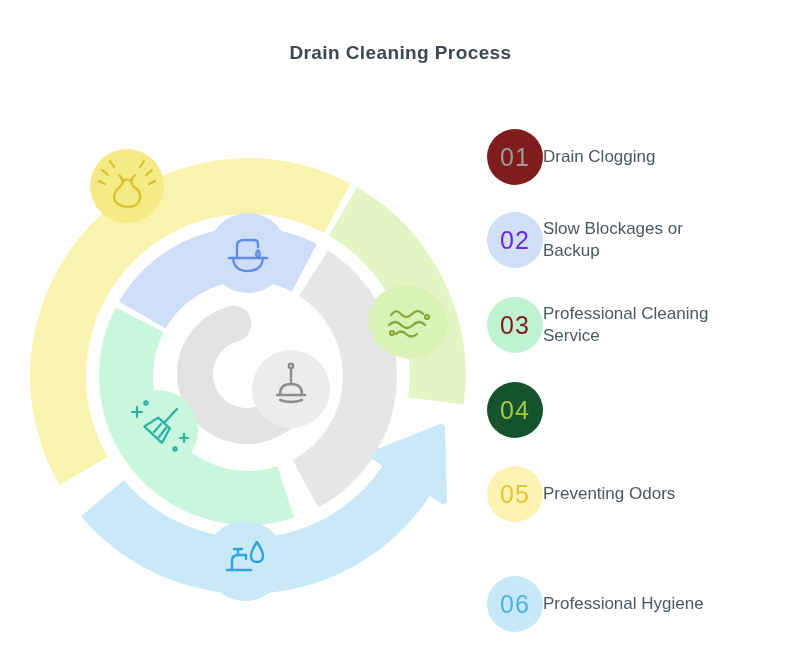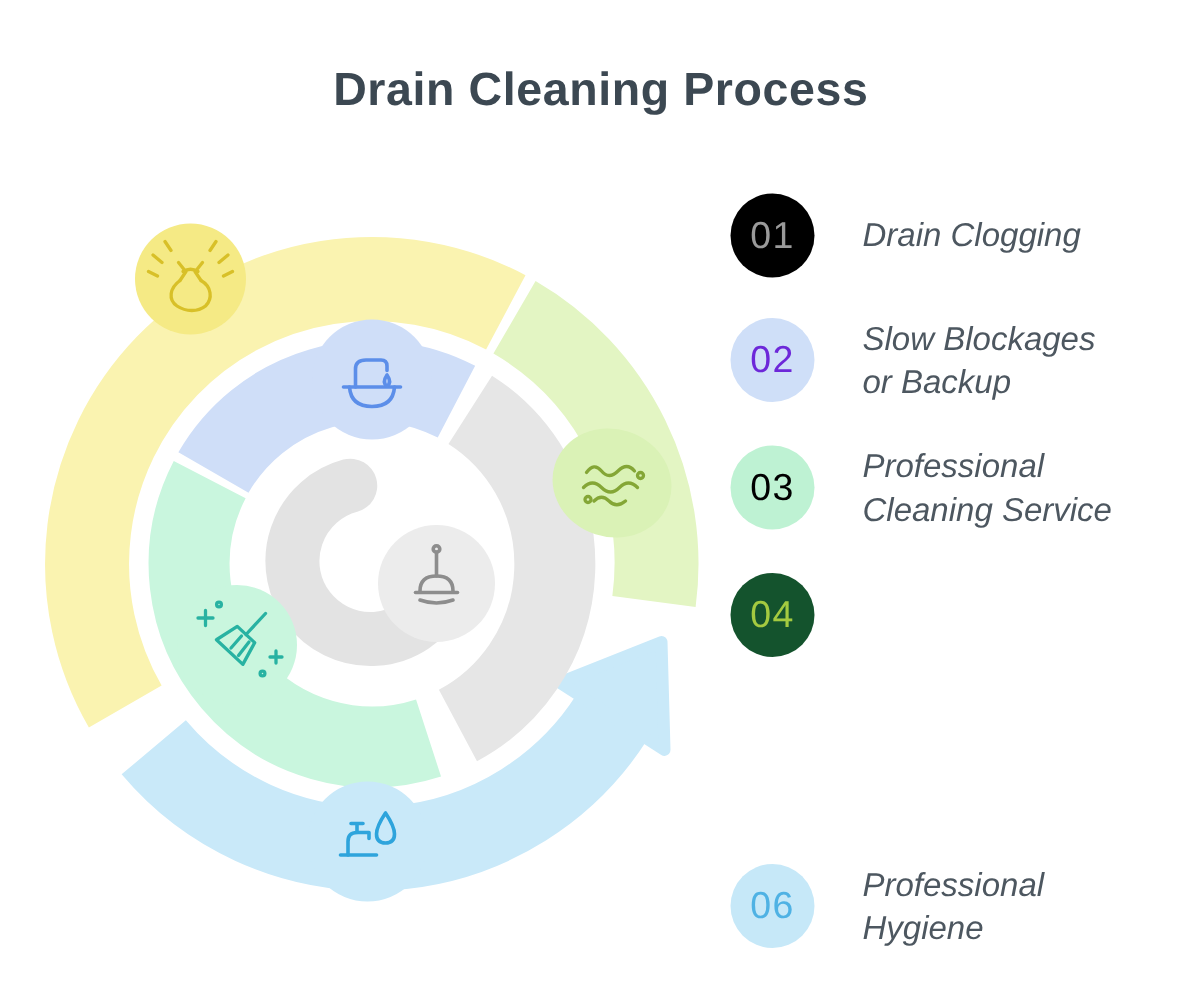--- a/index.html
+++ b/index.html
@@ -1,25 +1,25 @@
 <!DOCTYPE html>
 <html><head>
 <meta charset="utf-8">
 <style>
   html,body{margin:0;padding:0;background:#fff;}
   .canvas{position:relative;width:801px;height:663px;background:#ffffff;
           font-family:"Liberation Sans",sans-serif;overflow:hidden;}
   .title{position:absolute;top:42px;left:0;width:100%;text-align:center;
-         font-size:31px;font-weight:bold;color:#3c4852;letter-spacing:.4px;}
+         font-size:19px;font-weight:bold;color:#3c4852;letter-spacing:.4px;}
   .spiral-svg{position:absolute;left:0;top:0;}
   .legend-row{position:absolute;left:487px;display:flex;align-items:center;height:56px;}
   .legend-circle{width:56px;height:56px;border-radius:50%;flex:0 0 56px;
                  display:flex;align-items:center;justify-content:center;
                  font-size:25px;letter-spacing:1px;font-weight:400;}
-  .legend-label{margin-left:32px;width:172px;font-size:22px;line-height:1.32;color:#4d5760;font-style:italic;}
+  .legend-label{width:172px;font-size:17px;line-height:1.32;color:#4d5760;}
 </style>
 </head>
 <body>
 
 <div class="canvas">
 
   <div class="title">Drain Cleaning Process</div>
 
   <svg class="spiral-svg" width="801" height="663" viewBox="0 0 801 663">
 
@@ -89,37 +89,41 @@
 
     <g fill="none" stroke-width="2.4" stroke-linecap="round" stroke-linejoin="round" style="stroke: rgb(46, 164, 220);">
       <path d="M 227,570 L 251,570"></path>
       <path d="M 232,570 L 232,561 Q 232,555 238,555 L 246,555 L 246,559"></path>
       <path d="M 238,555 L 238,549 M 234,549 L 242,549"></path>
       <path d="M 257,542 Q 251,551 251,556 Q 251,562 257,562 Q 263,562 263,556 Q 263,551 257,542 Z"></path>
     </g>
   </svg>
 
   <div class="legend-row" style="top:129px">
-    <div class="legend-circle" style="background-color: #000000; color: rgb(154, 154, 154);">01</div>
+    <div class="legend-circle" style="background-color: #7f1d1d; color: rgb(154, 154, 154);">01</div>
     <div class="legend-label">Drain Clogging</div>
   </div>
 
   <div class="legend-row" style="top:212px">
     <div class="legend-circle" style="background-color: rgb(207, 223, 248); color: #6d28d9;">02</div>
     <div class="legend-label">Slow Blockages or Backup</div>
   </div>
 
   <div class="legend-row" style="top:297px">
-    <div class="legend-circle" style="background-color: rgb(190, 242, 211); color: #000000;">03</div>
+    <div class="legend-circle" style="background-color: rgb(190, 242, 211); color: #7f1d1d;">03</div>
     <div class="legend-label">Professional Cleaning Service</div>
   </div>
 
   <div class="legend-row" style="top:382px">
     <div class="legend-circle" style="background-color: #14532d; color: rgb(164, 202, 64);">04</div>
   </div>
 
+  <div class="legend-row" style="top:466px">
+    <div class="legend-circle" style="background-color: rgb(252, 243, 178); color: rgb(228, 198, 54);">05</div>
+    <div class="legend-label">Preventing Odors</div>
+  </div>
 
   <div class="legend-row" style="top:576px">
     <div class="legend-circle" style="background-color: rgb(198, 232, 248); color: rgb(79, 178, 228);">06</div>
     <div class="legend-label">Professional Hygiene</div>
   </div>
 
 </div>
 
 </body></html>

